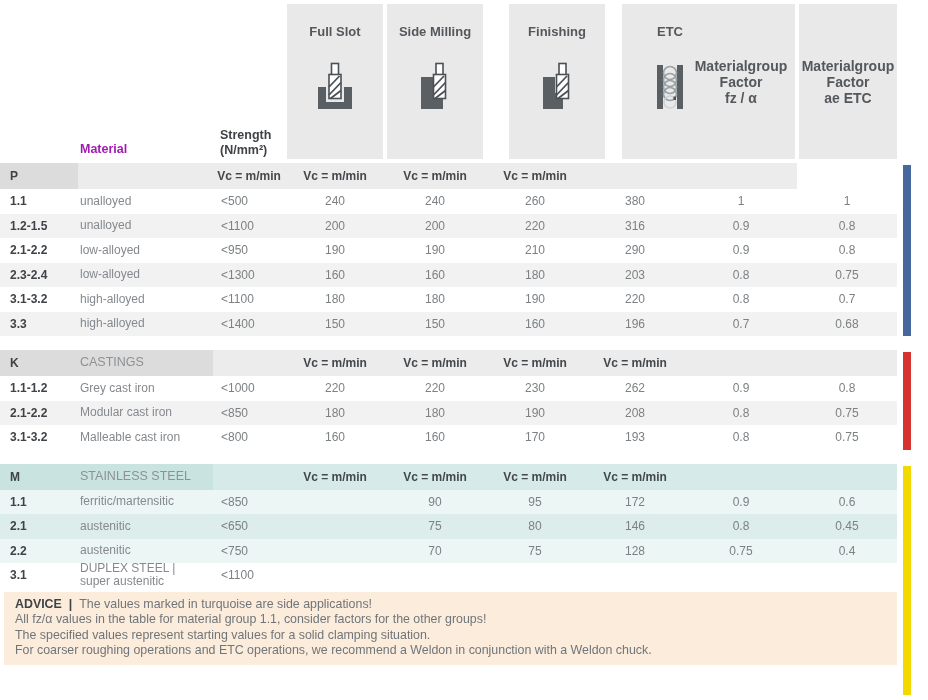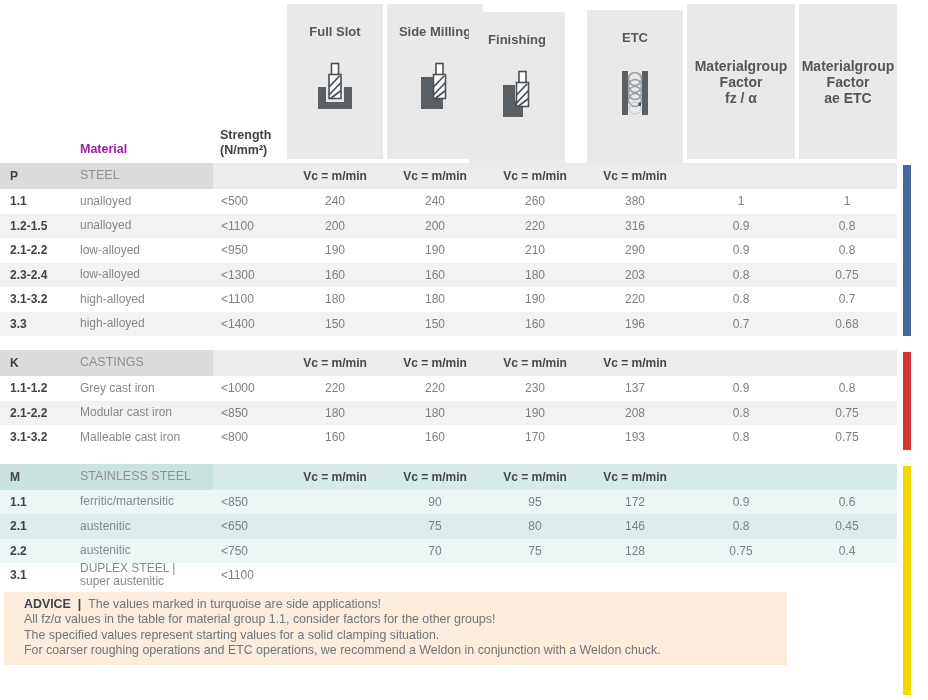--- a/index.html
+++ b/index.html
@@ -32,21 +32,21 @@
   .gray .ghdr-dark { background:#dcdcdc; }
   .gray .ghdr-light { background:#ececec; }
   .teal .ghdr-dark { background:#c9e3e1; }
   .teal .ghdr-light { background:#d6ebe9; }
   .gray .row-even { background:#ffffff; }
   .gray .row-odd { background:#f2f2f2; }
   .teal .row-even { background:#ecf6f5; }
   .teal .row-odd { background:#dcedeb; }
   .section-gap { height:14px; }
   
-  .advice { margin:4px 0 0 4px; width:783px; background:#fcecdc; padding:5px 8px 6px 20px;
+  .advice { margin:4px 0 0 4px; width:893px; background:#fcecdc; padding:5px 8px 6px 11px;
             font-size:12.4px; line-height:15.5px; color:#70757a; }
   .adv-label { font-weight:bold; color:#3f4347; margin-right:7px; }
   .adv-sep { font-weight:bold; color:#3f4347; margin-right:7px; }
   
   .accent-bar { position:absolute; left:903px; width:8px; }
 </style>
 </head>
 <body>
 
 <div class="page">
@@ -81,36 +81,36 @@
               <rect x="23" y="2.5" width="7" height="12" fill="#fff" stroke="#4b5054" stroke-width="1.6"></rect>
               <g>
                 <rect x="20.5" y="13.5" width="12" height="24" fill="#fff" stroke="#4b5054" stroke-width="1.6"></rect>
                 <line x1="20.5" y1="26" x2="31" y2="15" stroke="#4b5054" stroke-width="1.8"></line>
                 <line x1="20.5" y1="34" x2="32.5" y2="21.5" stroke="#4b5054" stroke-width="1.8"></line>
                 <line x1="22" y1="37.5" x2="32.5" y2="29.5" stroke="#4b5054" stroke-width="1.8"></line>
               </g>
             </svg>
           </div>
         </div>
-        <div class="hdr-block op-block" style="left: 469px; margin-top: 8px;">
+        <div class="hdr-block op-block" style="left: 509px;">
           <div class="op-label">Finishing</div>
           <div class="op-icon">
             <svg width="44" height="52" viewBox="0 0 44 52">
               <path fill="#595f63" d="M8 16 H20 V32 H28 V48 H8 Z"></path>
               <rect x="24" y="2.5" width="7" height="12" fill="#fff" stroke="#4b5054" stroke-width="1.6"></rect>
               <g>
                 <rect x="21.5" y="13.5" width="12" height="24" fill="#fff" stroke="#4b5054" stroke-width="1.6"></rect>
                 <line x1="21.5" y1="26" x2="32" y2="15" stroke="#4b5054" stroke-width="1.8"></line>
                 <line x1="21.5" y1="34" x2="33.5" y2="21.5" stroke="#4b5054" stroke-width="1.8"></line>
                 <line x1="23" y1="37.5" x2="33.5" y2="29.5" stroke="#4b5054" stroke-width="1.8"></line>
               </g>
             </svg>
           </div>
         </div>
-        <div class="hdr-block op-block" style="left: 587px; margin-top: 6px;">
+        <div class="hdr-block op-block" style="left: 622px;">
           <div class="op-label">ETC</div>
           <div class="op-icon">
             <svg width="44" height="52" viewBox="0 0 44 52">
               <rect x="9" y="4" width="6" height="44" fill="#595f63"></rect>
               <rect x="29" y="4" width="6" height="44" fill="#595f63"></rect>
               <circle cx="22" cy="12" r="6.5" fill="none" stroke="#9aa0a4" stroke-width="1.7"></circle>
               <circle cx="22" cy="19" r="6.5" fill="none" stroke="#9aa0a4" stroke-width="1.7"></circle>
               <circle cx="22" cy="26" r="6.5" fill="none" stroke="#9aa0a4" stroke-width="1.7"></circle>
               <circle cx="22" cy="33" r="6.5" fill="none" stroke="#9aa0a4" stroke-width="1.7"></circle>
               <circle cx="22" cy="41" r="6" fill="none" stroke="#ced2d5" stroke-width="1.6"></circle>
@@ -130,23 +130,20 @@
           <div>Factor</div>
           <div>ae ETC</div>
         </div>
       </div>
   </div>
 
   <div id="table-body">
       <div class="section gray">
         <div class="grid-row ghdr">
           <div class="cell c-code ghdr-dark">P</div>
-          <div class="cell c-mat ghdr-dark">
-            <div class="g-name">STEEL</div>
-          </div>
           <div class="cell ghdr-light"></div>
           <div class="cell c-vc ghdr-light">Vc = m/min</div>
           <div class="cell c-vc ghdr-light">Vc = m/min</div>
           <div class="cell c-vc ghdr-light">Vc = m/min</div>
           <div class="cell c-vc ghdr-light">Vc = m/min</div>
           <div class="cell ghdr-light"></div>
           <div class="cell ghdr-light"></div>
         </div>
         <div class="grid-row drow row-even">
           <div class="cell c-code">1.1</div>
@@ -244,21 +241,21 @@
         </div>
         <div class="grid-row drow row-even">
           <div class="cell c-code">1.1-1.2</div>
           <div class="cell c-mat">
             <div>Grey cast iron</div>
           </div>
           <div class="cell c-str">&lt;1000</div>
           <div class="cell c-num">220</div>
           <div class="cell c-num">220</div>
           <div class="cell c-num">230</div>
-          <div class="cell c-num">137</div>
+          <div class="cell c-num">262</div>
           <div class="cell c-num">0.9</div>
           <div class="cell c-num">0.8</div>
         </div>
         <div class="grid-row drow row-odd">
           <div class="cell c-code">2.1-2.2</div>
           <div class="cell c-mat">
             <div>Modular cast iron</div>
           </div>
           <div class="cell c-str">&lt;850</div>
           <div class="cell c-num">180</div>

